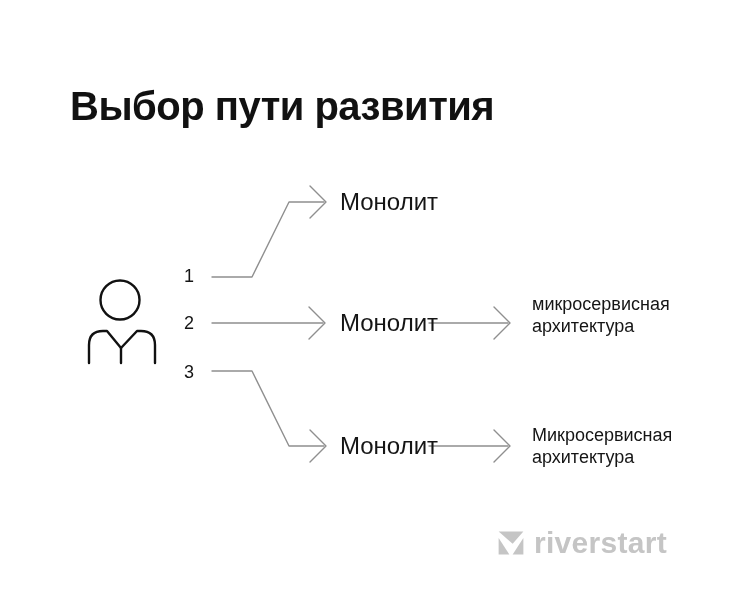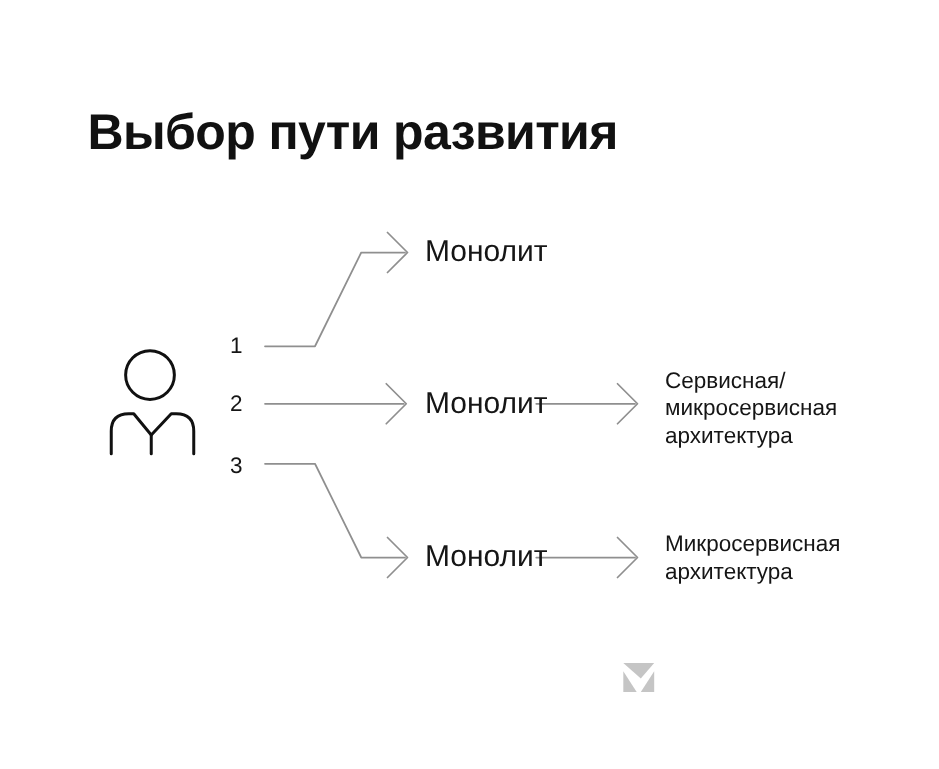--- a/index.html
+++ b/index.html
@@ -123,32 +123,32 @@
 
   <span class="num num-1">1</span>
   <span class="num num-2">2</span>
   <span class="num num-3">3</span>
 
   <span class="node-label mono-1">Монолит</span>
   <span class="node-label mono-2">Монолит</span>
   <span class="node-label mono-3">Монолит</span>
 
   <div class="result-label result-service">
-    <span>Сервисная/</span>
     <span>микросервисная</span>
     <span>архитектура</span>
   </div>
   <div class="result-label result-micro">
     <span>Микросервисная</span>
     <span>архитектура</span>
   </div>
 
   <div class="logo">
     <svg class="logo-mark" width="28" height="28" viewBox="0 0 34 32">
       <g fill="#c5c5c5">
         <polygon points="2,2 32,2 19,17"></polygon>
         <polygon points="2,10 15,30 2,30"></polygon>
         <polygon points="32,10 32,30 19,30"></polygon>
       </g>
     </svg>
+    <span class="logo-text">riverstart</span>
   </div>
 
 </div>
 
 </body></html>

